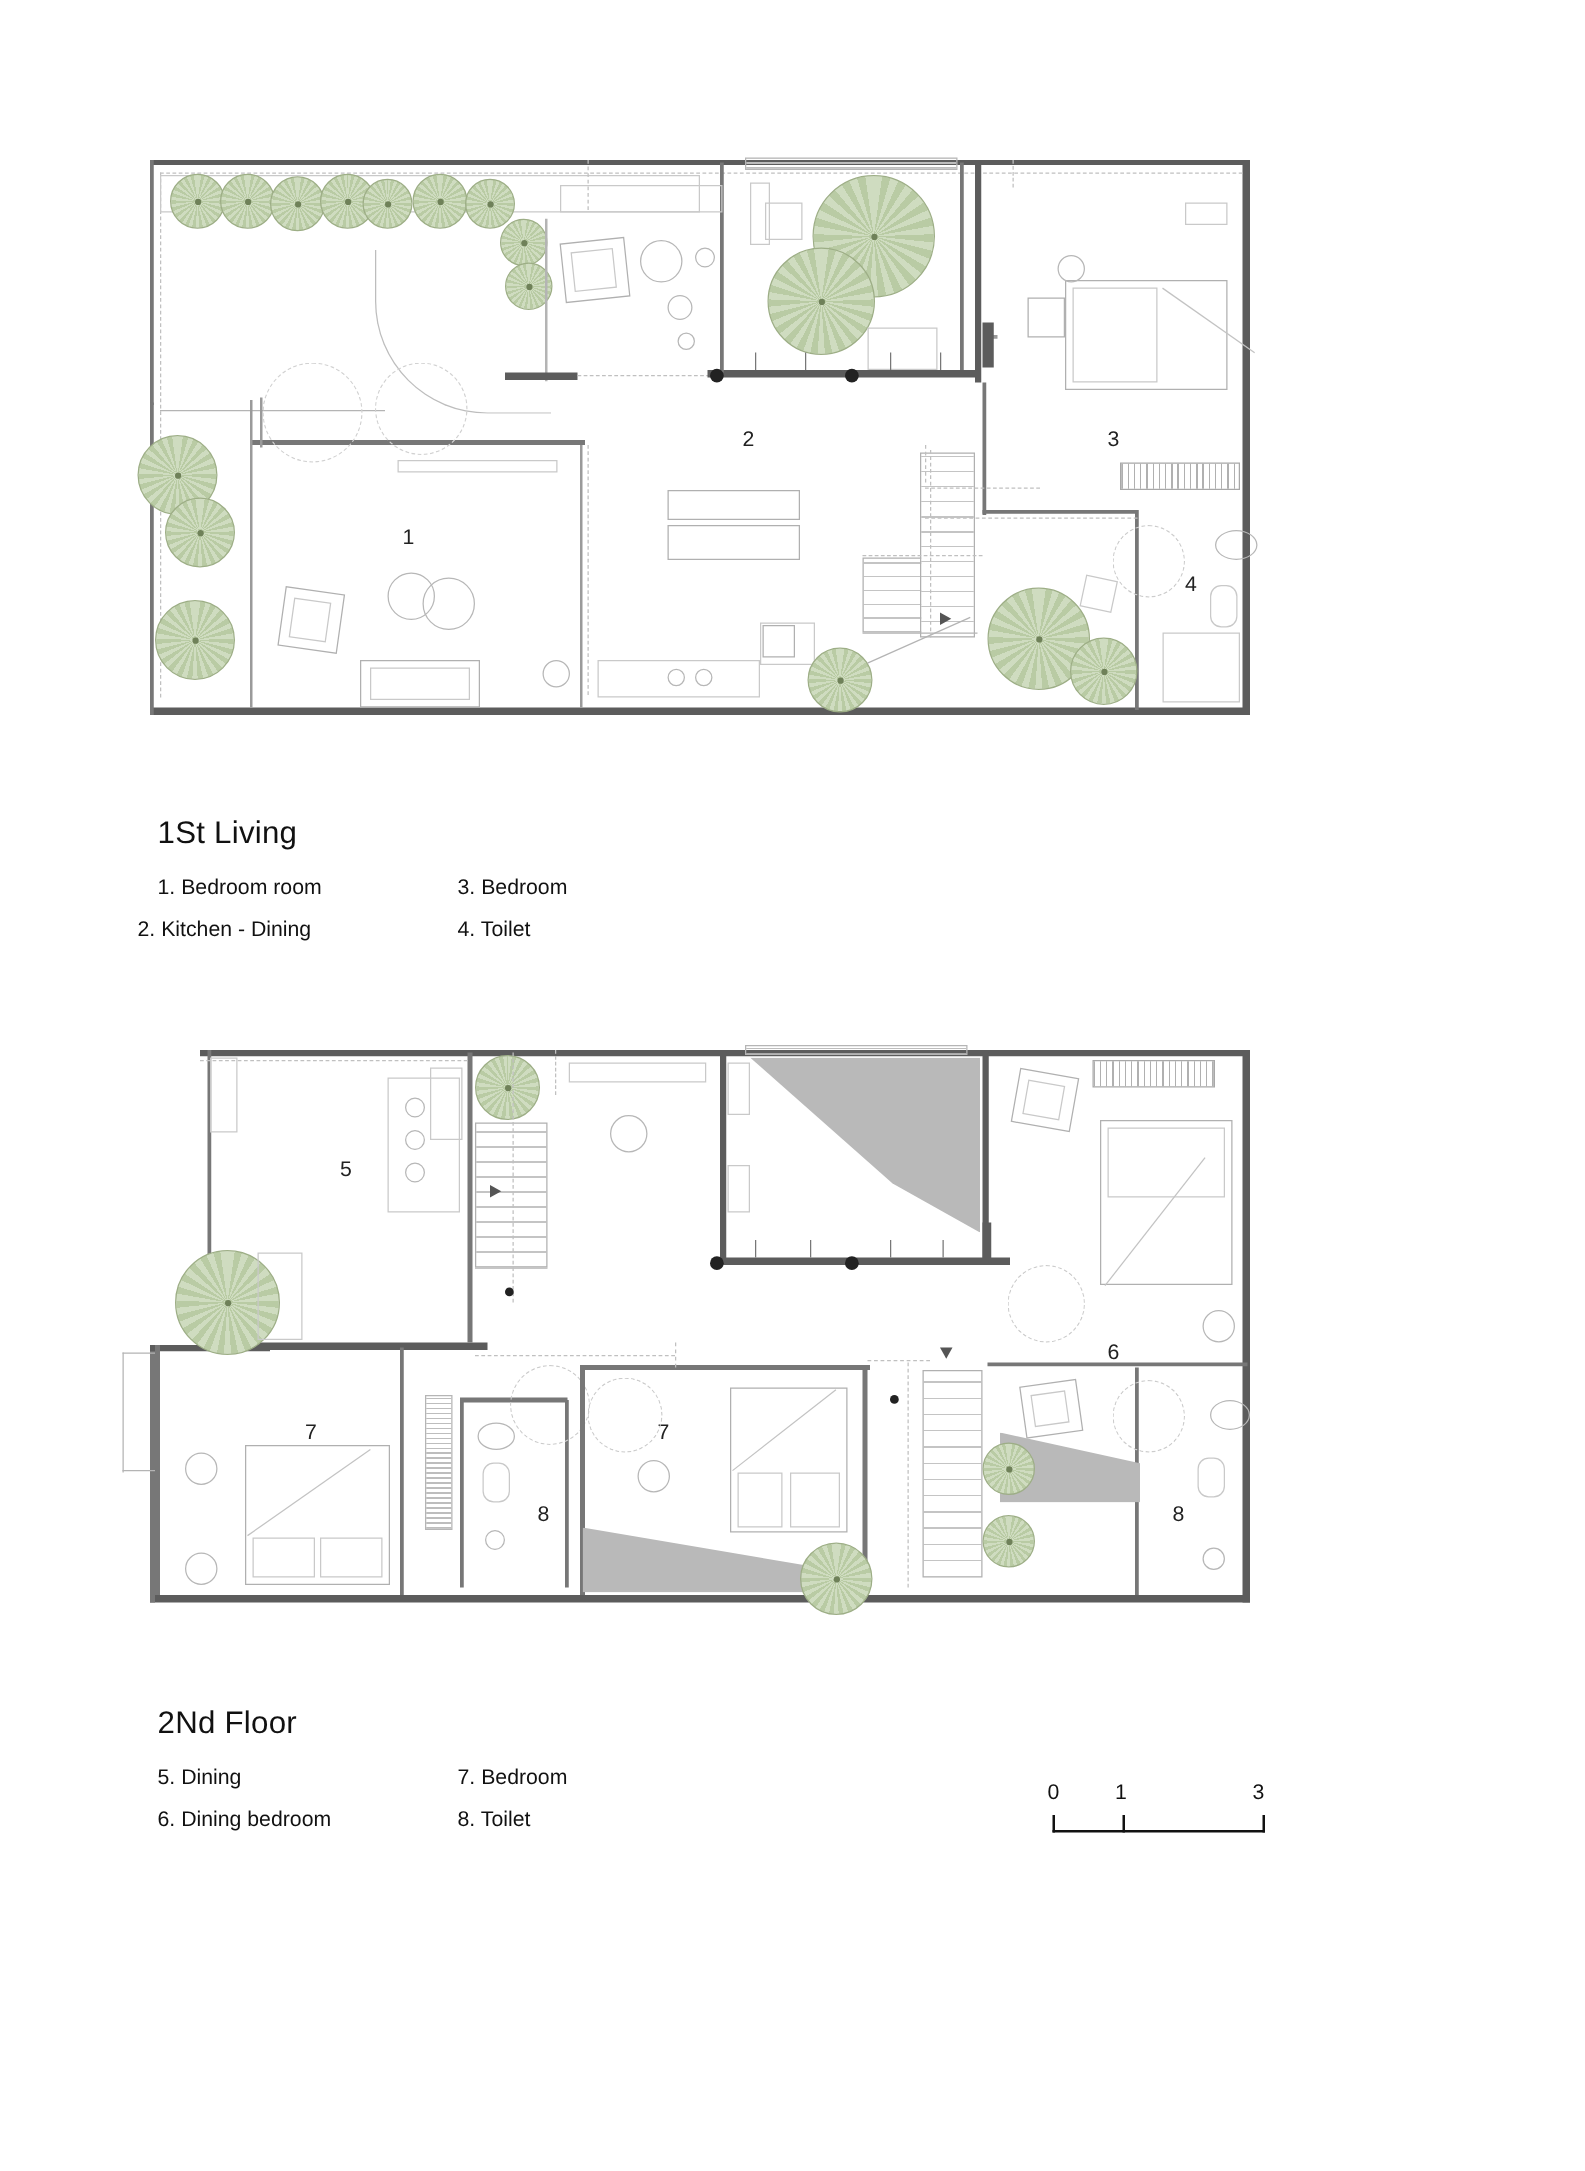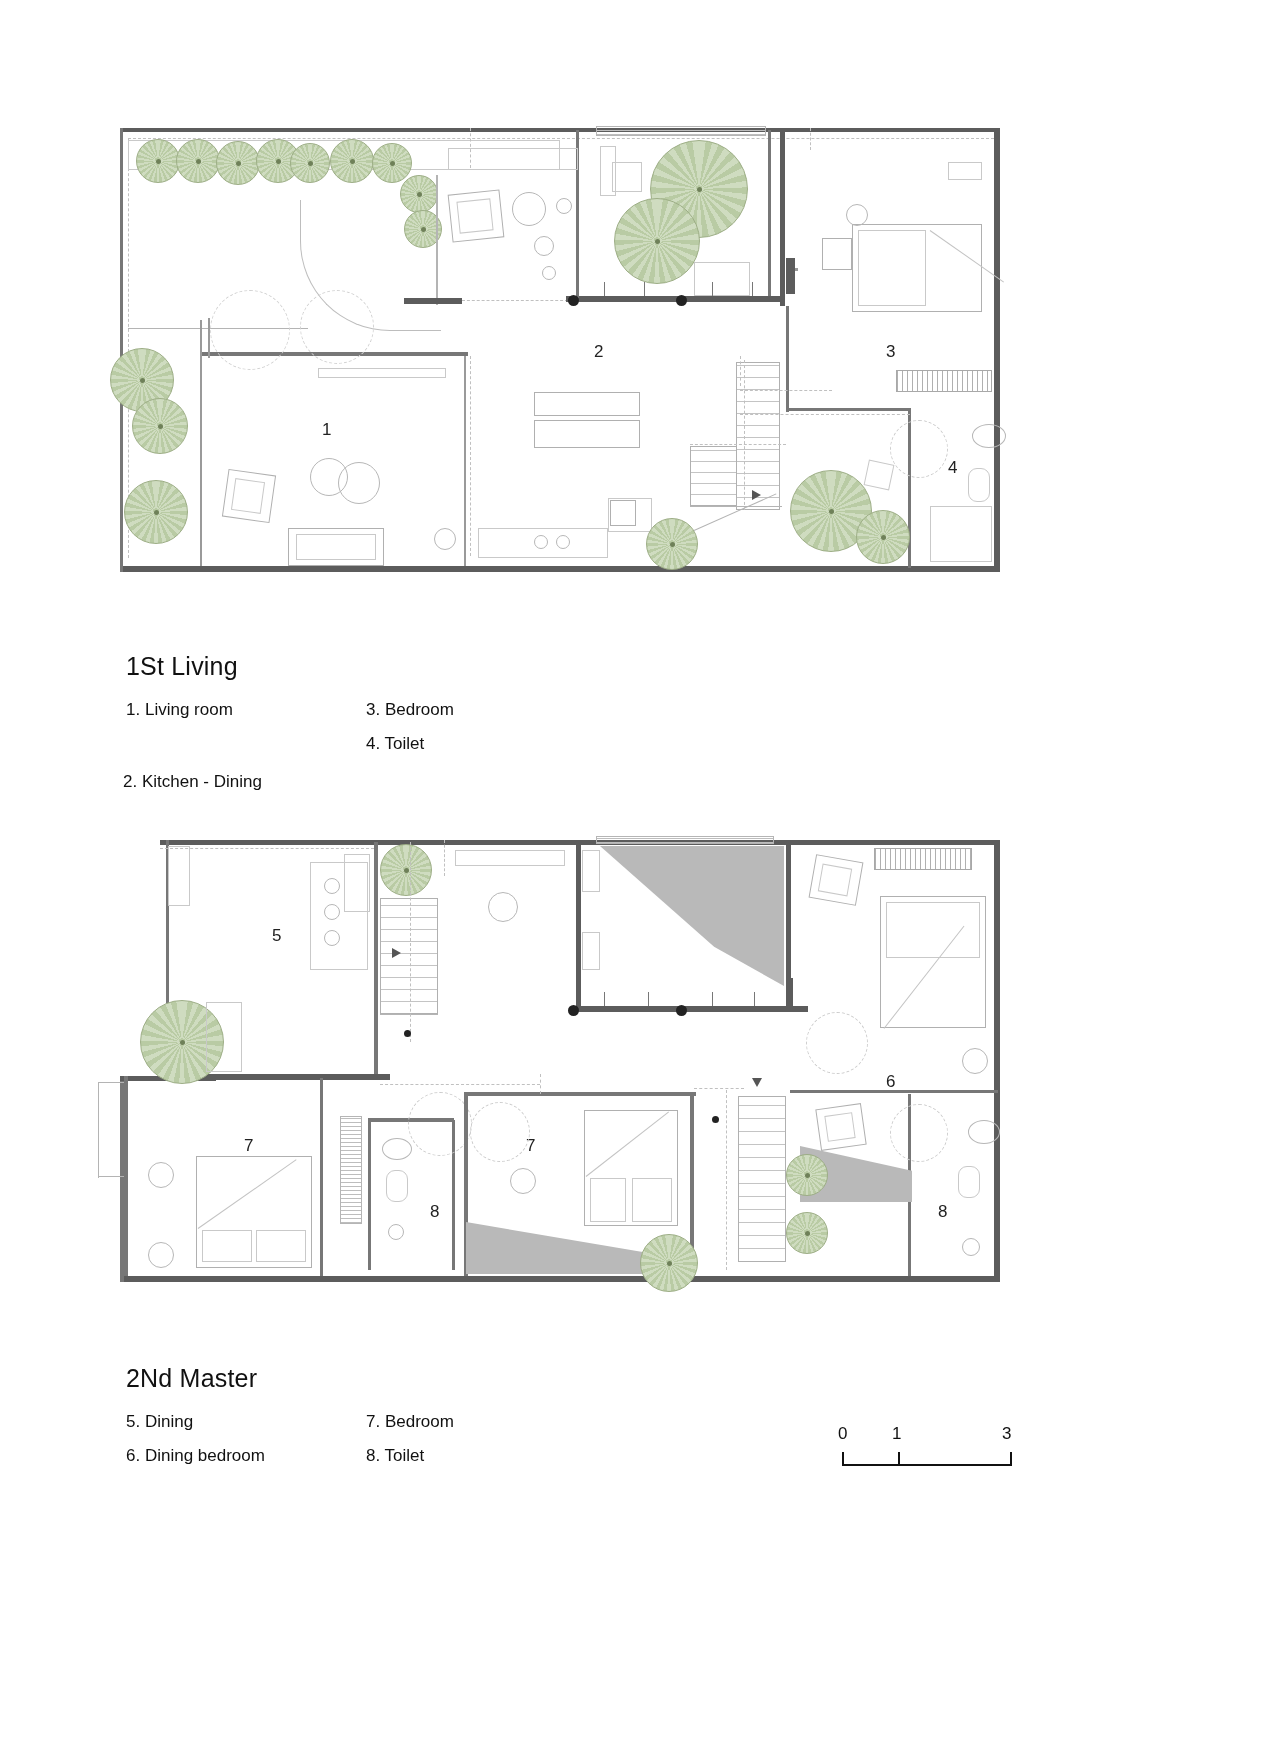--- a/index.html
+++ b/index.html
@@ -287,23 +287,23 @@
   <div class="line-d" style="left:740px;top:390px;width:92px;"></div>
   <div class="line-dv" style="left:810px;top:128px;height:22px;"></div>
   <div class="line-dv" style="left:470px;top:128px;height:40px;"></div>
   <div class="hatch-h" style="left:596px;top:126px;width:170px;height:10px;"></div>
 </div>
 
 <div>
   <div class="floor-title" style="left:126px;top:652px;">1St Living</div>
   <div class="legend-item" style="left:126px;top:700px;">
     <span>1.</span>
-    <span>Living room</span>
-  </div>
-  <div class="legend-item" style="left:123px;top:734px;margin-top:38px;">
+    <span>Bedroom room</span>
+  </div>
+  <div class="legend-item" style="left:110px;top:734px;">
     <span>2.</span>
     <span>Kitchen - Dining</span>
   </div>
   <div class="legend-item" style="left:366px;top:700px;">
     <span>3.</span>
     <span>Bedroom</span>
   </div>
   <div class="legend-item" style="left:366px;top:734px;">
     <span>4.</span>
     <span>Toilet</span>
@@ -420,21 +420,21 @@
   <div class="line-d" style="left:694px;top:268px;width:50px;"></div>
   <div class="line-dv" style="left:444px;top:20px;height:36px;"></div>
   <div class="line-d" style="left:160px;top:28px;width:214px;"></div>
   <div class="hatch-h" style="left:596px;top:16px;width:178px;height:8px;"></div>
   <div class="line" style="left:98px;top:262px;width:26px;height:1px;"></div>
   <div class="line" style="left:98px;top:262px;width:1px;height:96px;"></div>
   <div class="line" style="left:98px;top:356px;width:26px;height:1px;"></div>
 </div>
 
 <div>
-  <div class="floor-title" style="left:126px;top:1364px;">2Nd Master</div>
+  <div class="floor-title" style="left:126px;top:1364px;">2Nd Floor</div>
   <div class="legend-item" style="left:126px;top:1412px;">
     <span>5.</span>
     <span>Dining</span>
   </div>
   <div class="legend-item" style="left:126px;top:1446px;">
     <span>6.</span>
     <span>Dining bedroom</span>
   </div>
   <div class="legend-item" style="left:366px;top:1412px;">
     <span>7.</span>

